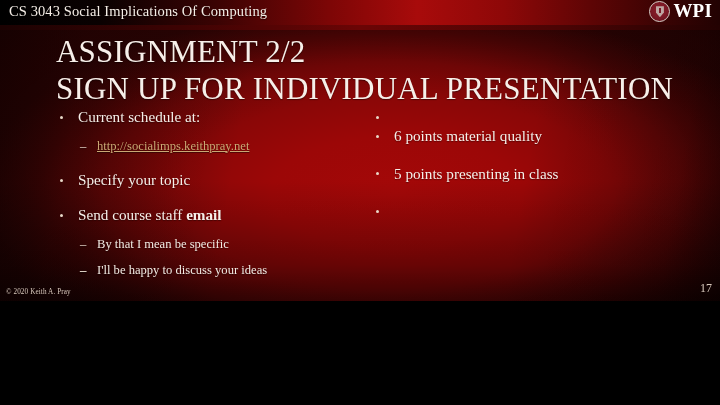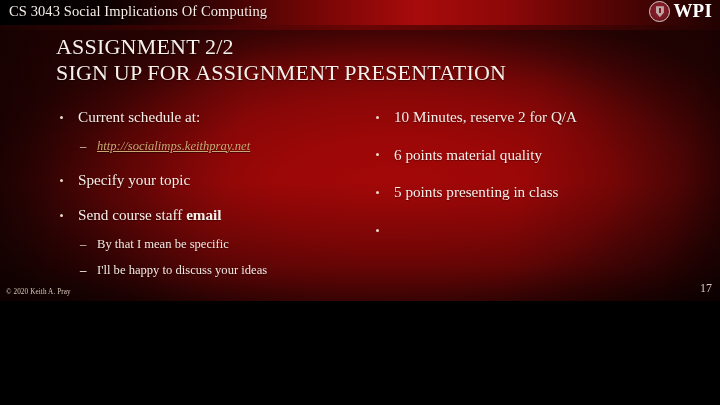--- a/index.html
+++ b/index.html
@@ -146,21 +146,21 @@
     letter-spacing: 0.2px;
     line-height: 1;
   }
 
   
   .title {
     position: absolute;
     left: 56px;
     top: 34px;
     width: 620px;
-    font-size: 22px;
+    font-size: 31px;
     line-height: 1.19;
     color: #f7efe9;
     letter-spacing: 0.2px;
     text-shadow: 0 1px 1px rgba(0,0,0,0.45);
   }
   .title-line { display: block; white-space: nowrap; }
 
   
   .col {
     position: absolute;
@@ -205,21 +205,20 @@
   }
   .sp-b  { margin-top: 17px; }
   .sp-s  { margin-top: 12px; }
   .sp-s2 { margin-top: 11px; }
   .sp-r  { margin-top: 19px; }
 
   .link {
     color: #caa874;
     text-decoration: underline;
     text-underline-offset: 1px;
-    font-style: italic;
   }
   .bold { font-weight: bold; }
 
   
   .footer-copy {
     position: absolute;
     left: 6px;
     bottom: 5px;
     font-size: 7.2px;
     color: #d8c9bd;
@@ -248,21 +247,21 @@
 
     <div class="logo">
       <div class="seal"></div>
       <div class="logo-text">WPI</div>
     </div>
   </div>
   <div class="header-strip"></div>
 
   <div class="title">
     <span class="title-line">ASSIGNMENT 2/2</span>
-    <span class="title-line">SIGN UP FOR ASSIGNMENT PRESENTATION</span>
+    <span class="title-line">SIGN UP FOR INDIVIDUAL PRESENTATION</span>
   </div>
 
   <div class="col col-left">
 
     <div class="bullet">
       <span class="dot"></span>
       <span>Current schedule at:</span>
     </div>
 
     <div class="sub sp-s">
@@ -292,21 +291,20 @@
     <div class="sub sp-s2">
       <span class="dash">–</span>
       <span>I'll be happy to discuss your ideas</span>
     </div>
   </div>
 
   <div class="col col-right">
 
     <div class="bullet">
       <span class="dot"></span>
-      <span>10 Minutes, reserve 2 for Q/A</span>
     </div>
 
     <div class="bullet sp-r">
       <span class="dot"></span>
       <span>6 points material quality</span>
     </div>
 
     <div class="bullet sp-r">
       <span class="dot"></span>
       <span>5 points presenting in class</span>

